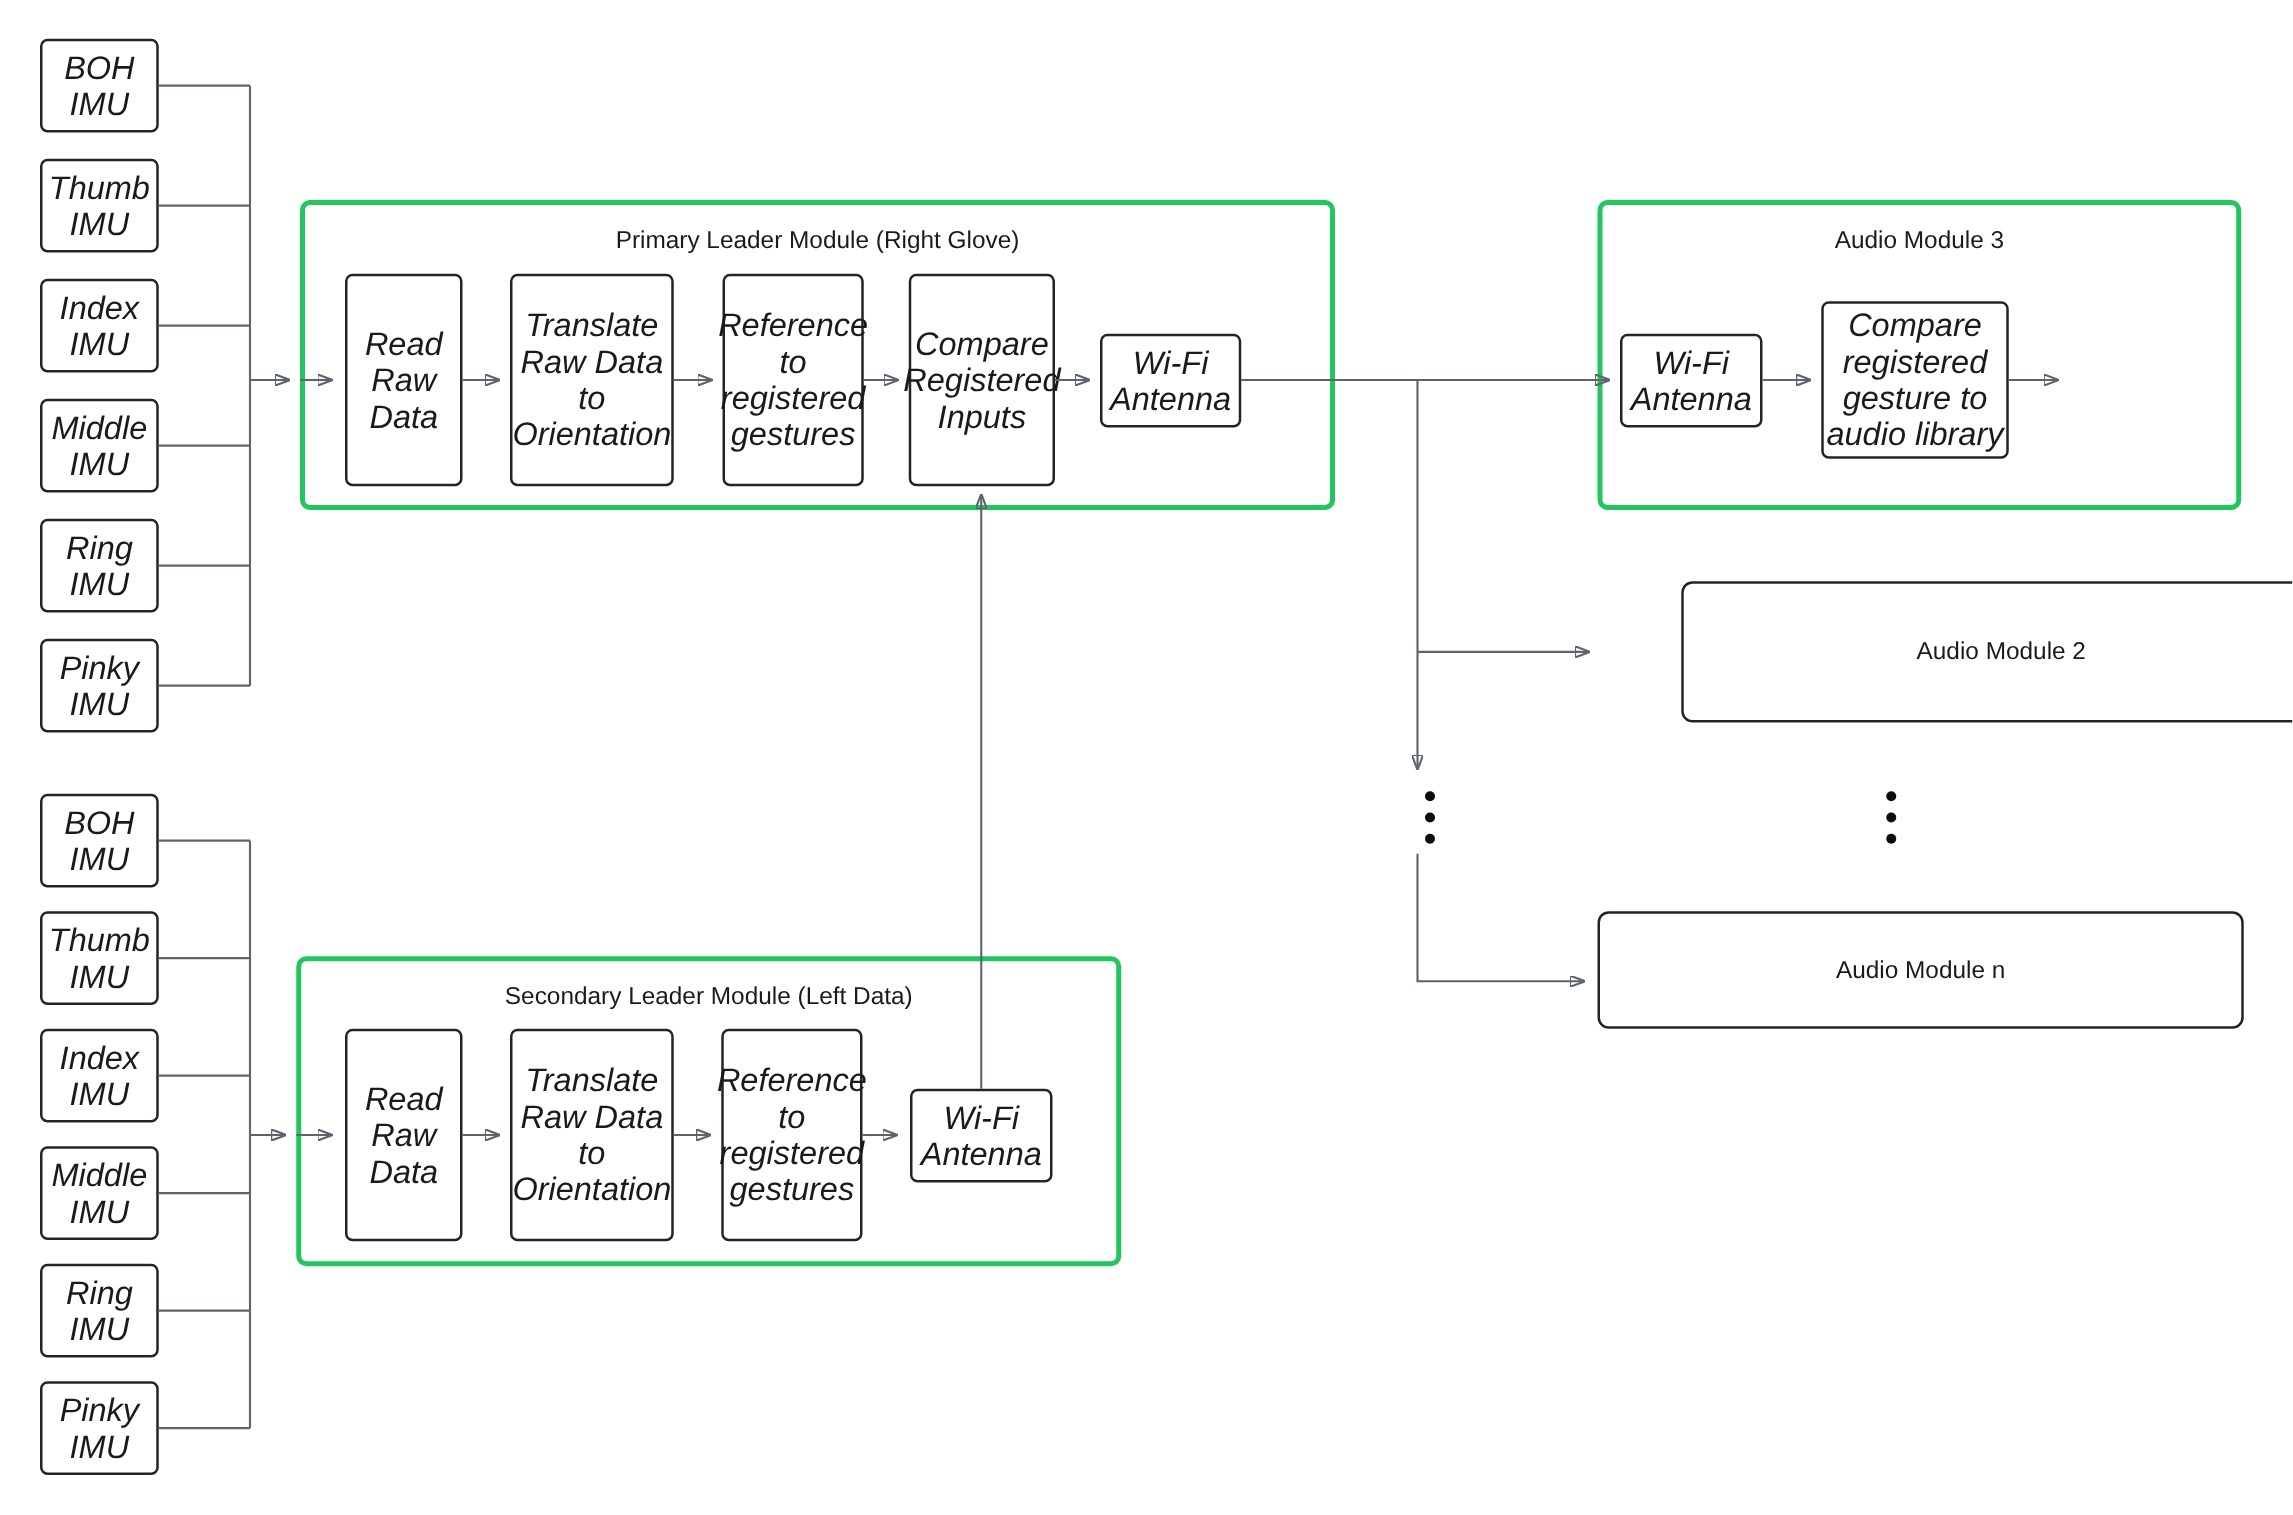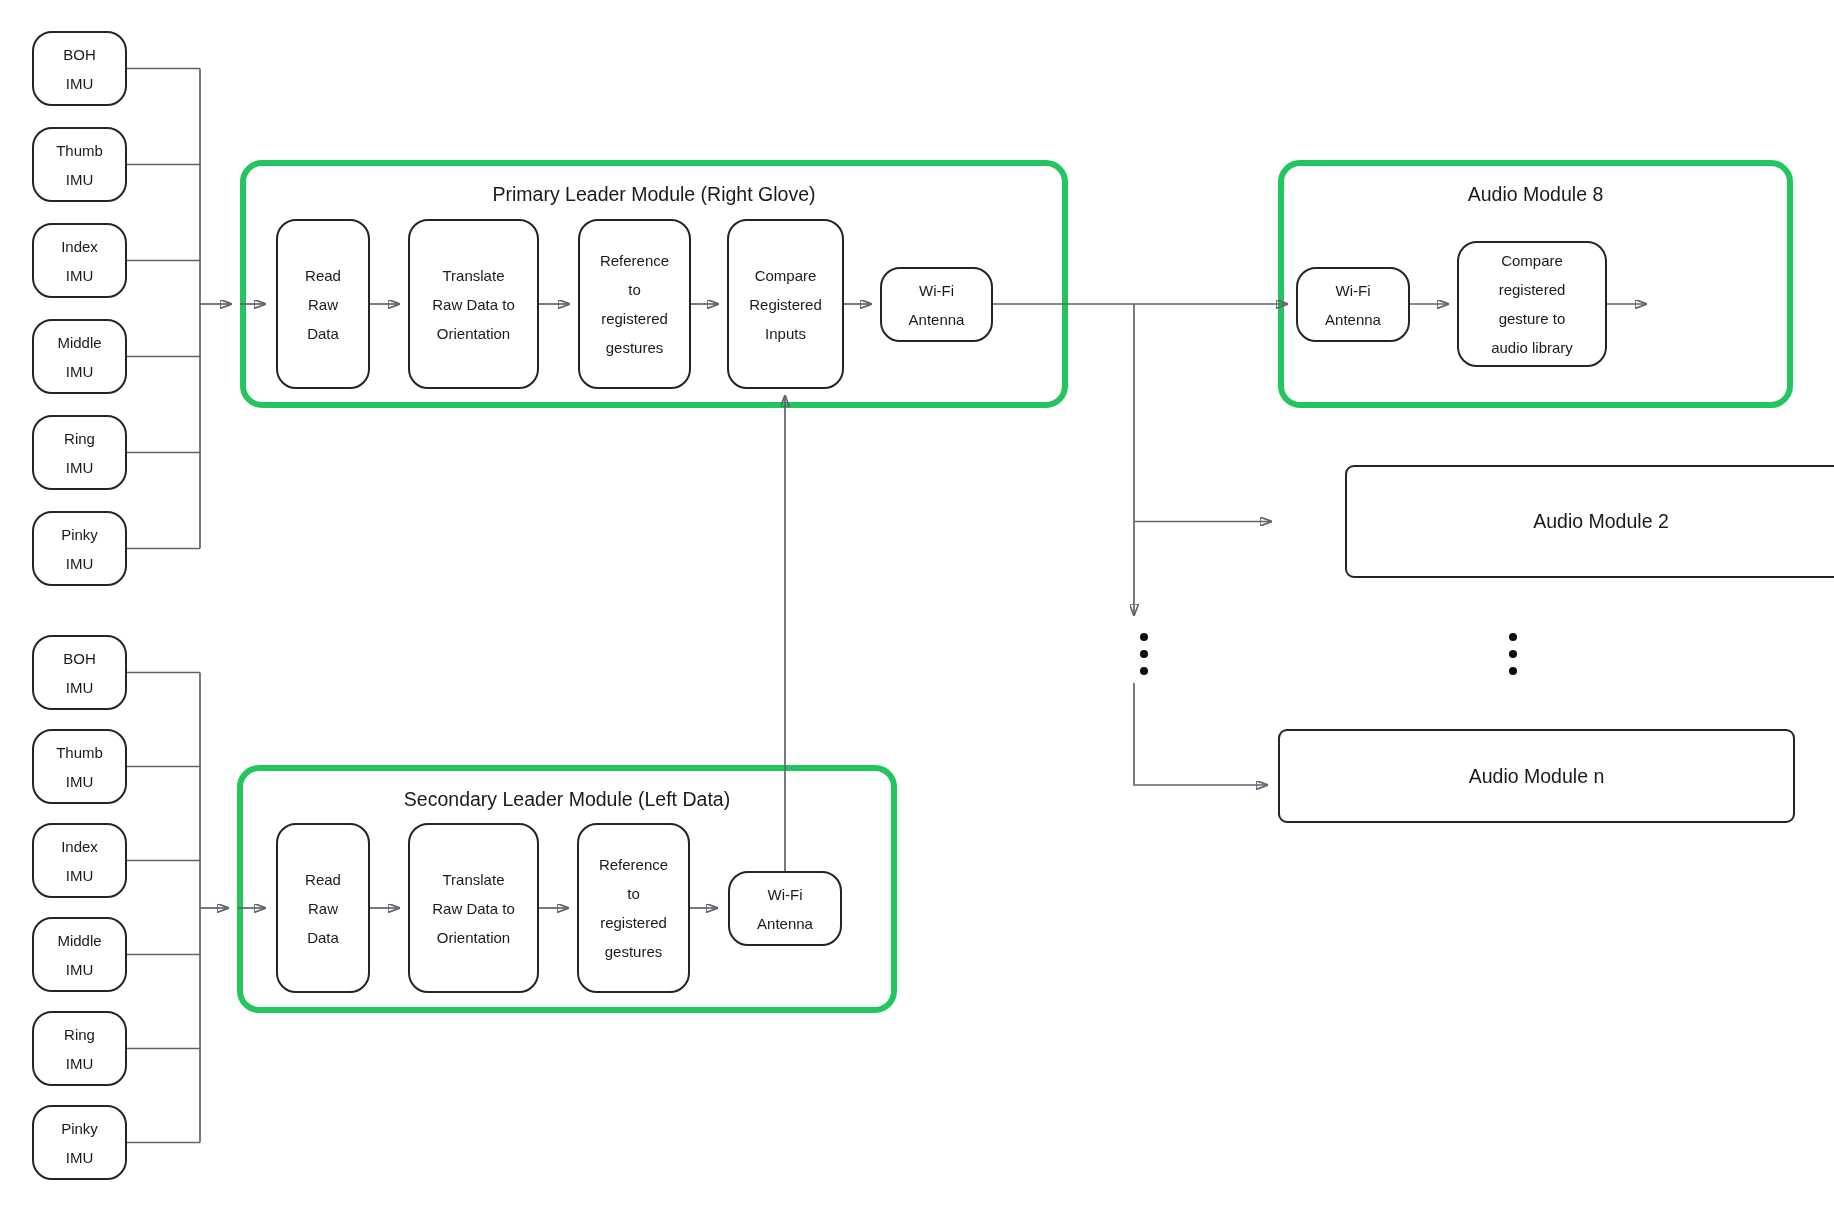--- a/index.html
+++ b/index.html
@@ -8,33 +8,34 @@
     width:1834px;height:1212px;
     background:#ffffff;
     font-family:"Liberation Sans","DejaVu Sans",sans-serif;
     color:#1a1a1a;
     overflow:hidden;
   }
   .node{
     position:absolute;
     box-sizing:border-box;
     border:2px solid #242424;
-    border-radius:20px;
+    border-radius:6px;
     background:#ffffff;
     display:flex;align-items:center;justify-content:center;
     text-align:center;
     white-space:pre-line;
-    font-size:15px;line-height:29px;
+    font-size:26px;line-height:29px;
     z-index:1;
+    font-style:italic;
   }
   .module{
     position:absolute;
     box-sizing:border-box;
-    border:6px solid #22c55e;
-    border-radius:22px;
+    border:4px solid #22c55e;
+    border-radius:8px;
     background:transparent;
     z-index:0;
   }
   .module-title{
     position:absolute;
     left:0;right:0;top:16px;
     text-align:center;
     font-size:19.5px;line-height:24px;
     white-space:nowrap;
   }
@@ -175,21 +176,21 @@
 Raw Data to
 Orientation</div>
   <div class="node" style="left:577px;top:823px;width:113px;height:170px;">Reference
 to
 registered
 gestures</div>
   <div class="node" style="left:728px;top:871px;width:114px;height:75px;">Wi-Fi
 Antenna</div>
 
   <div class="module" style="left:1278px;top:160px;width:515px;height:248px;">
-    <div class="module-title">Audio Module 8</div>
+    <div class="module-title">Audio Module 3</div>
   </div>
   <div class="node" style="left:1296px;top:267px;width:114px;height:75px;">Wi-Fi
 Antenna</div>
   <div class="node" style="left:1457px;top:241px;width:150px;height:126px;">Compare
 registered
 gesture to
 audio library</div>
 
   <div class="plain-module" style="left:1345px;top:465px;width:512px;height:113px;">
     <span>Audio Module 2</span>

